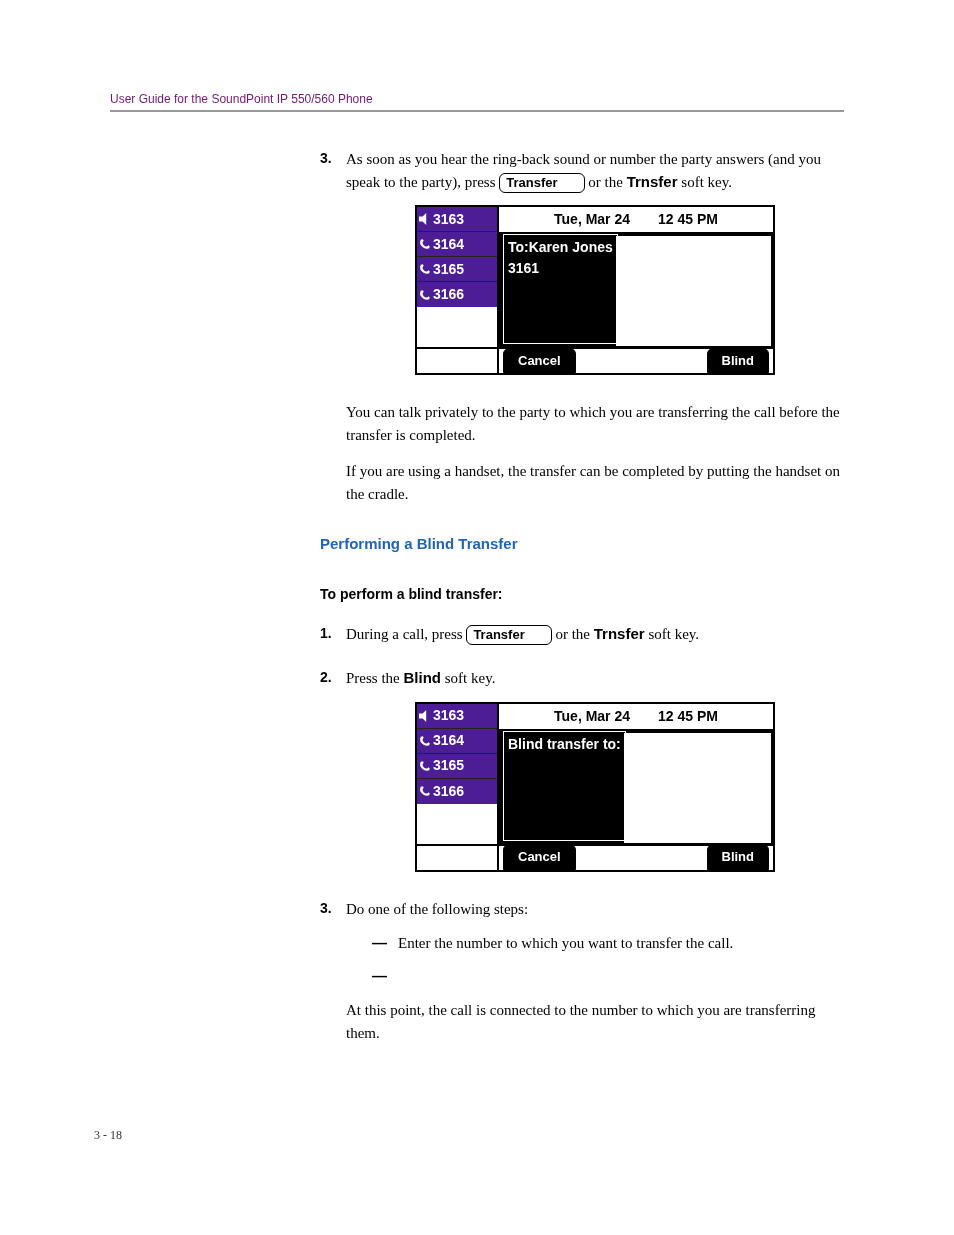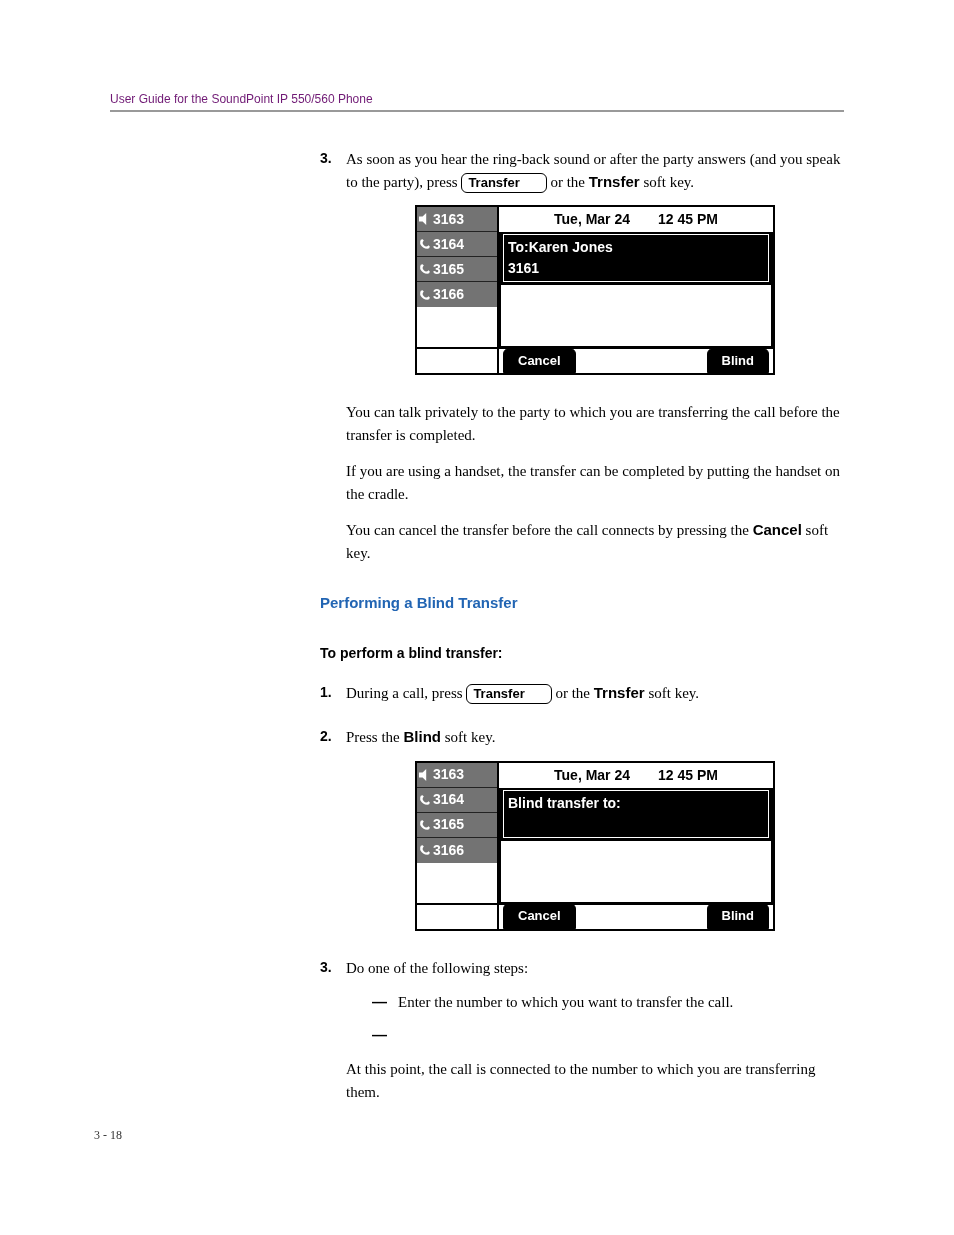--- a/index.html
+++ b/index.html
@@ -74,21 +74,21 @@
   .line-col {
     width: 82px;
     display: flex;
     flex-direction: column;
     border-right: 2px solid #000;
   }
   .line-key {
     flex: 0 0 25px;
     display: flex;
     align-items: center;
-    background: #737373;
+    background: #4c1d95;
     color: #fff;
     padding-left: 2px;
     font-size: 14px;
     border-bottom: 1px solid #222;
     gap: 2px;
   }
   .line-key.last { border-bottom: none; }
   .line-filler { flex: 1; background: #fff; }
   .main-col {
     flex: 1;
@@ -105,21 +105,21 @@
     gap: 28px;
     font-size: 14px;
   }
   .main-black {
     flex: 1;
     background: #000;
     color: #fff;
     padding: 2px 4px;
     position: relative;
     display: flex;
-    flex-direction: column;
+    flex-direction: row;
   }
   .transfer-box {
     border: 1.5px solid #fff;
     padding: 2px 4px;
     font-size: 14px;
     margin-bottom: 1px;
   }
   .main-white-area {
     flex: 1;
     background: #fff;
@@ -194,21 +194,21 @@
 <div class="page">
   <div class="header-line">User Guide for the SoundPoint IP 550/560 Phone</div>
   <hr class="header-rule">
 
   <div class="content">
 
     <div class="ol-item">
       <div class="ol-num">3.</div>
       <div class="ol-body">
         <p>
-          <span>As soon as you hear the ring-back sound or after the party answers (and you speak to the party), press </span>
+          <span>As soon as you hear the ring-back sound or number the party answers (and you speak to the party), press </span>
           <span class="transfer-key">Transfer</span>
           <span> or the </span><span class="sans-bold">Trnsfer</span><span> soft key.</span>
         </p>
 
         <div class="phone-screen">
           <div class="phone-top">
             <div class="line-col">
               <div class="line-key">
                 <svg class="icon-svg" viewBox="0 0 10 10">
                     <polygon points="0,3 3,3 6,0 6,10 3,7 0,7" fill="#fff"></polygon>
@@ -258,23 +258,20 @@
             </div>
           </div>
         </div>
 
       </div>
     </div>
 
     <div class="para-block">
       <p>You can talk privately to the party to which you are transferring the call before the transfer is completed.</p>
       <p>If you are using a handset, the transfer can be completed by putting the handset on the cradle.</p>
-      <p>
-        <span>You can cancel the transfer before the call connects by pressing the </span><span class="sans-bold">Cancel</span><span> soft key.</span>
-      </p>
     </div>
 
     <div class="section-h">Performing a Blind Transfer</div>
 
     <div class="sub-h">To perform a blind transfer:</div>
 
     <div class="ol-item">
       <div class="ol-num">1.</div>
       <div class="ol-body">
         <p>

